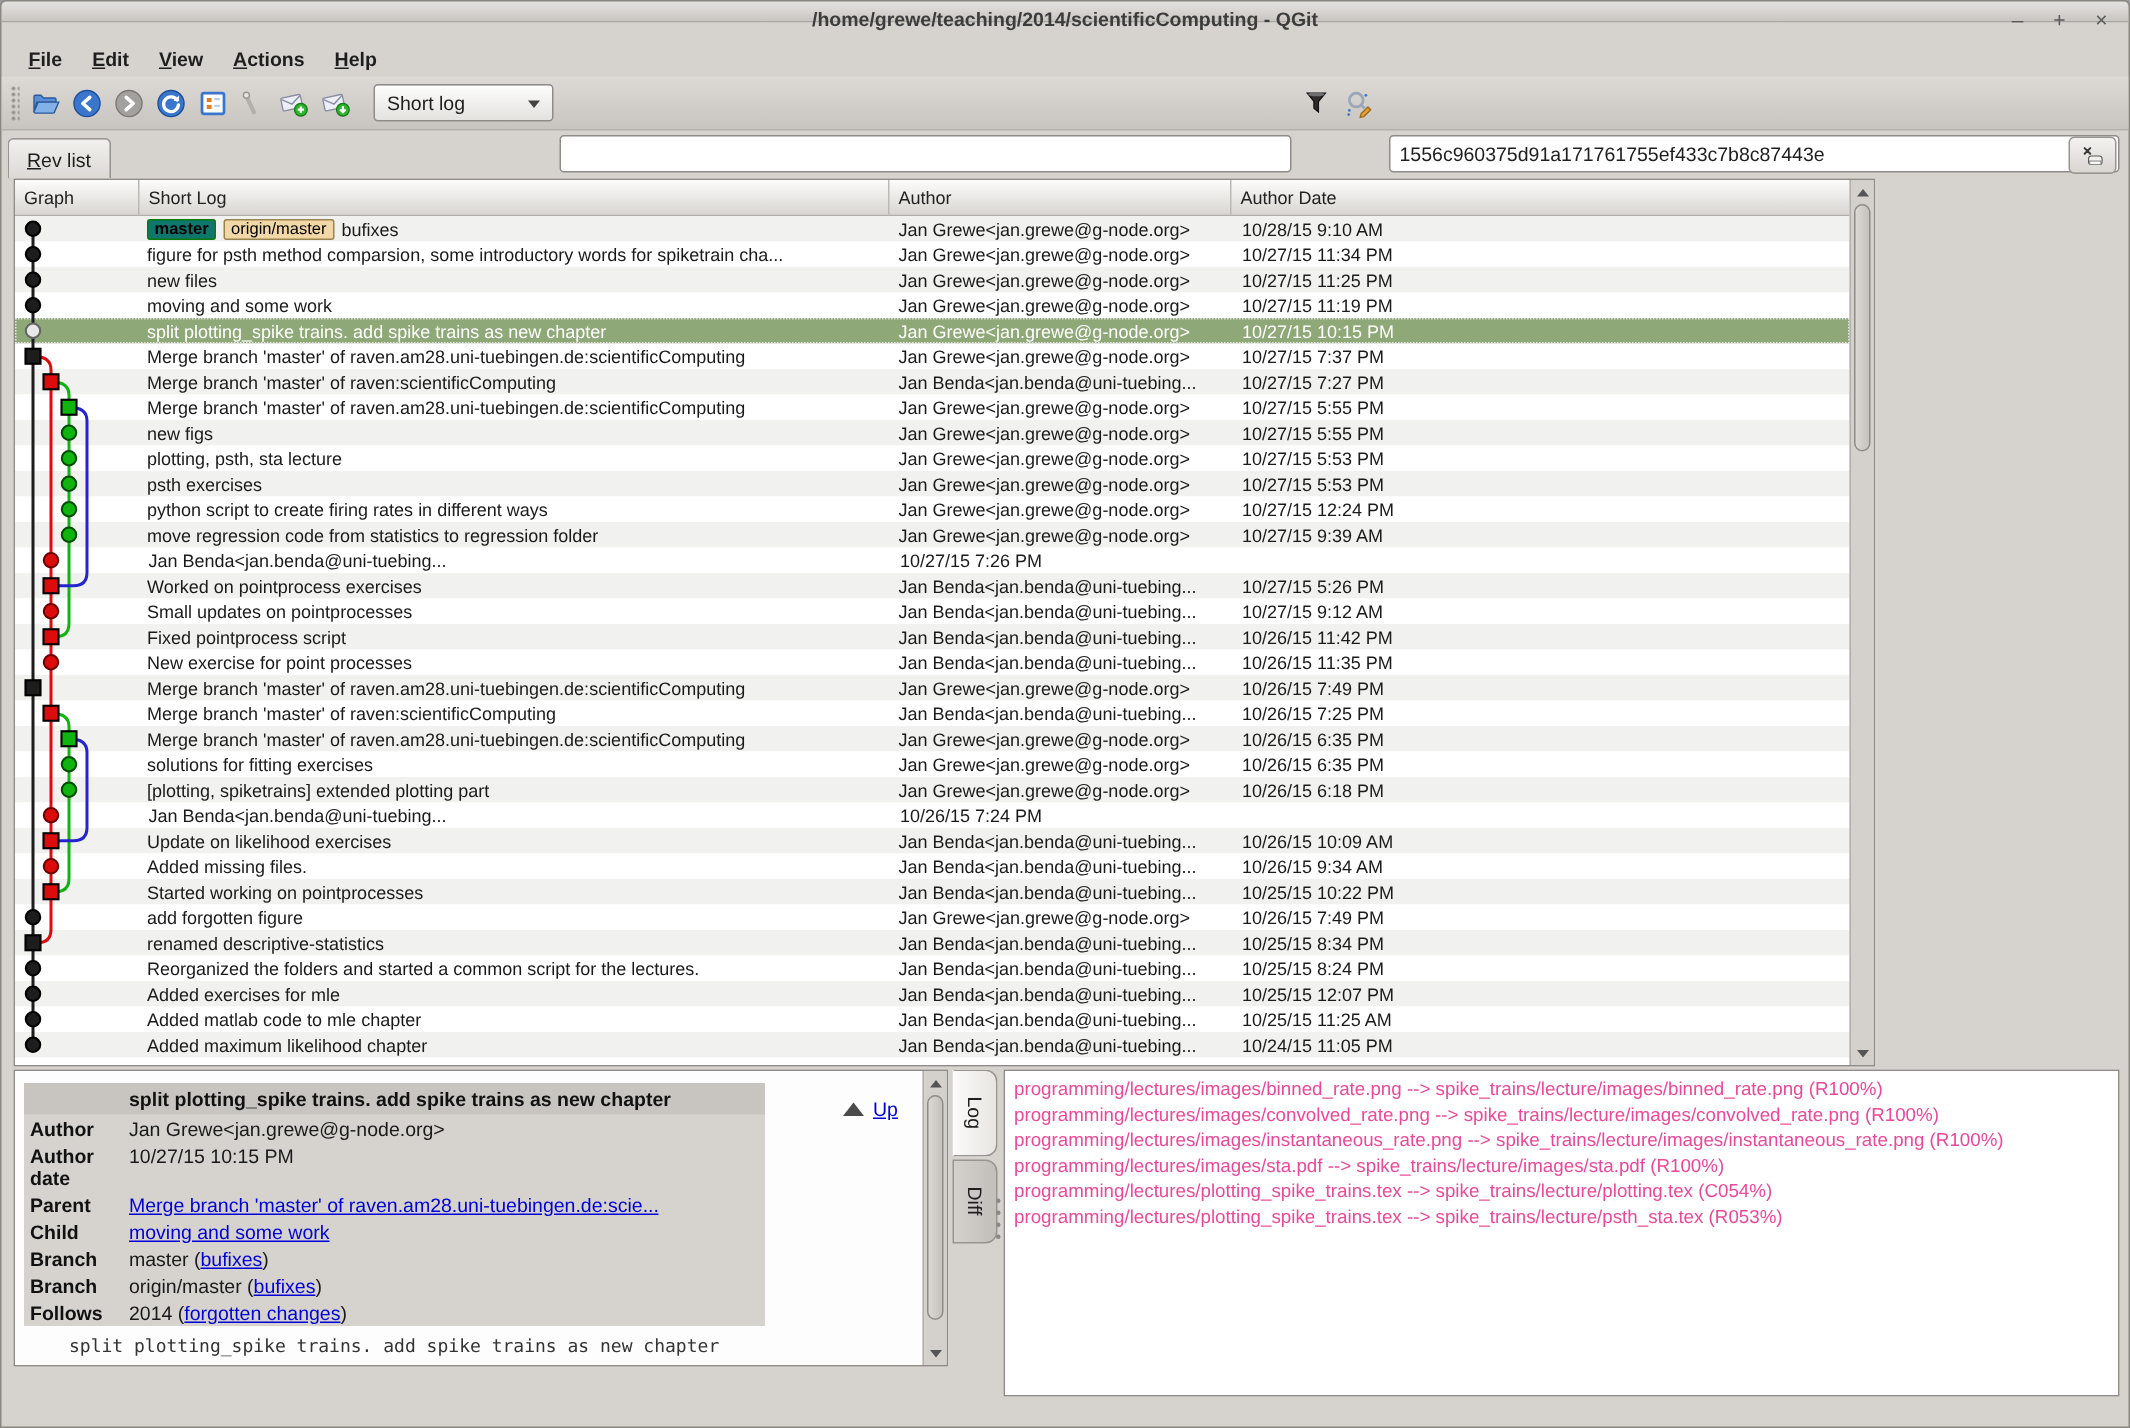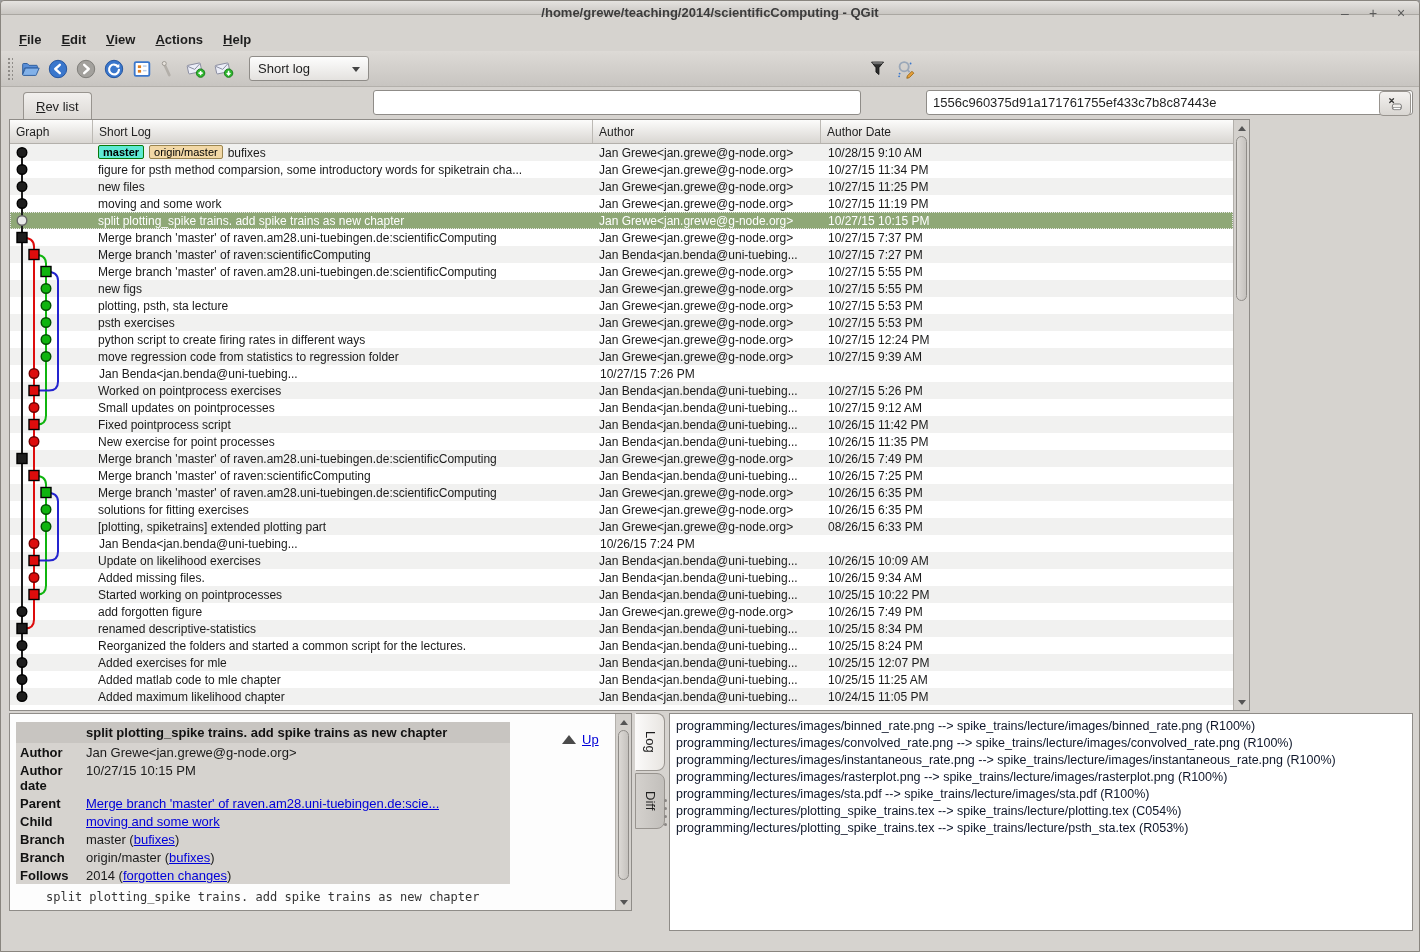--- a/index.html
+++ b/index.html
@@ -31,21 +31,21 @@
   .combo { position:absolute; left:248px; top:5px; width:120px; height:25px;
            background:linear-gradient(#fdfdfd,#e4e2df); border:1px solid #8f8c88; border-radius:3px;
            font-size:13px; color:#1e1e1e; display:flex; align-items:center; padding-left:8px; }
   .combo-arrow { position:absolute; right:8px; top:10px; width:0; height:0;
                  border-left:4px solid transparent; border-right:4px solid transparent; border-top:5px solid #444; }
   .tb-input { position:absolute; top:5px; height:25px; background:#fff; border:1px solid #8f8c88;
               border-radius:3px; font-size:13px; color:#1e1e1e; padding:0 6px; font-family:"Liberation Sans",sans-serif;margin-top:34px; }
 
   
   .tabbar { position:absolute; left:0; top:87px; width:100%; height:31px; }
-  .tab { position:absolute; left:22px; bottom:0; height:27px; padding:0 12px;
+  .tab { position:absolute; left:4px; bottom:0; height:27px; padding:0 12px;
          background:linear-gradient(#f2f0ee,#dcd9d5); border:1px solid #98948f; border-bottom:none;
          border-radius:4px 4px 0 0; font-size:13px; color:#1e1e1e; display:flex; align-items:center; }
   .corner-btn { position:absolute; right:8px; top:3px; width:32px; height:25px;
                 background:linear-gradient(#f4f2f0,#d9d6d2); border:1px solid #98948f; border-radius:4px;
                 display:flex; align-items:center; justify-content:center; }
 
   
   .revpanel { position:absolute; left:8px; top:118px; width:1241px; height:592px;
               background:#fff; border:1px solid #8f8c88; }
   .thead { position:absolute; left:0; top:0; right:16px; height:24px; display:grid;
@@ -58,21 +58,21 @@
          color:#1a1a1a; white-space:nowrap; align-items:center; }
   .row.odd { background:#f1f1f0; }
   .row.even { background:#ffffff; }
   .row.selected { background:#8FA877; color:#fff; outline:1px dotted #e6e6e6; outline-offset:-1px; }
   .cell { overflow:hidden; white-space:nowrap; }
   .subj { padding-left:5px; }
   .auth { padding-left:6px; }
   .dat  { padding-left:7px; }
   .badge { display:inline-block; font-size:11px; font-weight:bold; border:1px solid #444;
            border-radius:2px; padding:0 4px; margin-right:5px; height:14px; line-height:13px; color:#000; vertical-align:1px; }
-  .badge.head { background:#5eead4; border-color:#0a7a0a; }
+  .badge.head { background:#0f766e; border-color:#0a7a0a; }
   .badge.remote { background:#f2d8a6; border-color:#9a8550; font-weight:normal; }
   #graphsvg { position:absolute; left:0; top:24px; pointer-events:none; }
 
   
   .vscroll { position:absolute; right:0; top:0; bottom:0; width:16px; background:#d4d1cd; border-left:1px solid #b3b0ab; }
   .sb-arrow { position:absolute; left:1px; width:13px; height:14px; display:flex; align-items:center; justify-content:center; }
   .sb-arrow.up { top:1px; } .sb-arrow.down { bottom:1px; }
   .tri-up { width:0;height:0;border-left:4px solid transparent;border-right:4px solid transparent;border-bottom:5px solid #555; }
   .tri-down { width:0;height:0;border-left:4px solid transparent;border-right:4px solid transparent;border-top:5px solid #555; }
   .sb-thumb { position:absolute; left:2px; width:11px; background:linear-gradient(90deg,#dcd9d5,#c5c2be);
@@ -95,21 +95,21 @@
   .sidetab { position:absolute; left:634px; width:30px; writing-mode:vertical-rl;
              font-size:13px; color:#1e1e1e; display:flex; align-items:center; justify-content:center;
              border:1px solid #98948f; border-radius:0 8px 8px 0; }
   #tab-log { top:712px; height:58px; background:linear-gradient(90deg,#fbfaf9,#e8e5e1); border-left:1px solid #fbfaf9; }
   #tab-diff { top:772px; height:56px; background:linear-gradient(90deg,#d4d1cd,#c2bfbb); }
   .splitdots { position:absolute; left:663px; top:798px; display:flex; flex-direction:column; gap:5px; }
   .splitdots i { width:3px; height:3px; background:#8a8784; border-radius:50%; }
 
   .rightpanel { position:absolute; left:668px; top:712px; width:744px; height:218px;
                 background:#fff; border:1px solid #8f8c88; padding:4px 0 0 6px; overflow:hidden; }
-  .diffline { font-size:12.5px; color:#0f172a; line-height:17px; white-space:nowrap; }
+  .diffline { font-size:12.5px; color:#ec4899; line-height:17px; white-space:nowrap; }
 </style>
 </head>
 <body>
 
 <div id="window">
 
   <div class="titlebar">
     <div class="title">/home/grewe/teaching/2014/scientificComputing - QGit</div>
     <div class="winbtns">
       <div class="winbtn">–</div>
@@ -361,21 +361,21 @@
         <div class="row even">
           <div class="cell"></div>
           <div class="cell subj"><span>solutions for fitting exercises</span></div>
           <div class="cell auth">Jan Grewe&lt;jan.grewe@g-node.org&gt;</div>
           <div class="cell dat">10/26/15 6:35 PM</div>
         </div>
         <div class="row odd">
           <div class="cell"></div>
           <div class="cell subj"><span>[plotting, spiketrains] extended plotting part</span></div>
           <div class="cell auth">Jan Grewe&lt;jan.grewe@g-node.org&gt;</div>
-          <div class="cell dat">08/26/15 6:33 PM</div>
+          <div class="cell dat">10/26/15 6:18 PM</div>
         </div>
         <div class="row even">
           <div class="cell"></div>
           <div class="cell auth">Jan Benda&lt;jan.benda@uni-tuebing...</div>
           <div class="cell dat">10/26/15 7:24 PM</div>
         </div>
         <div class="row odd">
           <div class="cell"></div>
           <div class="cell subj"><span>Update on likelihood exercises</span></div>
           <div class="cell auth">Jan Benda&lt;jan.benda@uni-tuebing...</div>
@@ -538,19 +538,18 @@
       <i></i>
       <i></i>
       <i></i>
       <i></i>
     </div>
 
   <div class="rightpanel" id="diffpanel">
       <div class="diffline">programming/lectures/images/binned_rate.png --&gt; spike_trains/lecture/images/binned_rate.png (R100%)</div>
       <div class="diffline">programming/lectures/images/convolved_rate.png --&gt; spike_trains/lecture/images/convolved_rate.png (R100%)</div>
       <div class="diffline">programming/lectures/images/instantaneous_rate.png --&gt; spike_trains/lecture/images/instantaneous_rate.png (R100%)</div>
-      <div class="diffline">programming/lectures/images/rasterplot.png --&gt; spike_trains/lecture/images/rasterplot.png (R100%)</div>
       <div class="diffline">programming/lectures/images/sta.pdf --&gt; spike_trains/lecture/images/sta.pdf (R100%)</div>
       <div class="diffline">programming/lectures/plotting_spike_trains.tex --&gt; spike_trains/lecture/plotting.tex (C054%)</div>
       <div class="diffline">programming/lectures/plotting_spike_trains.tex --&gt; spike_trains/lecture/psth_sta.tex (R053%)</div>
     </div>
 
 </div>
 
 </body></html>

